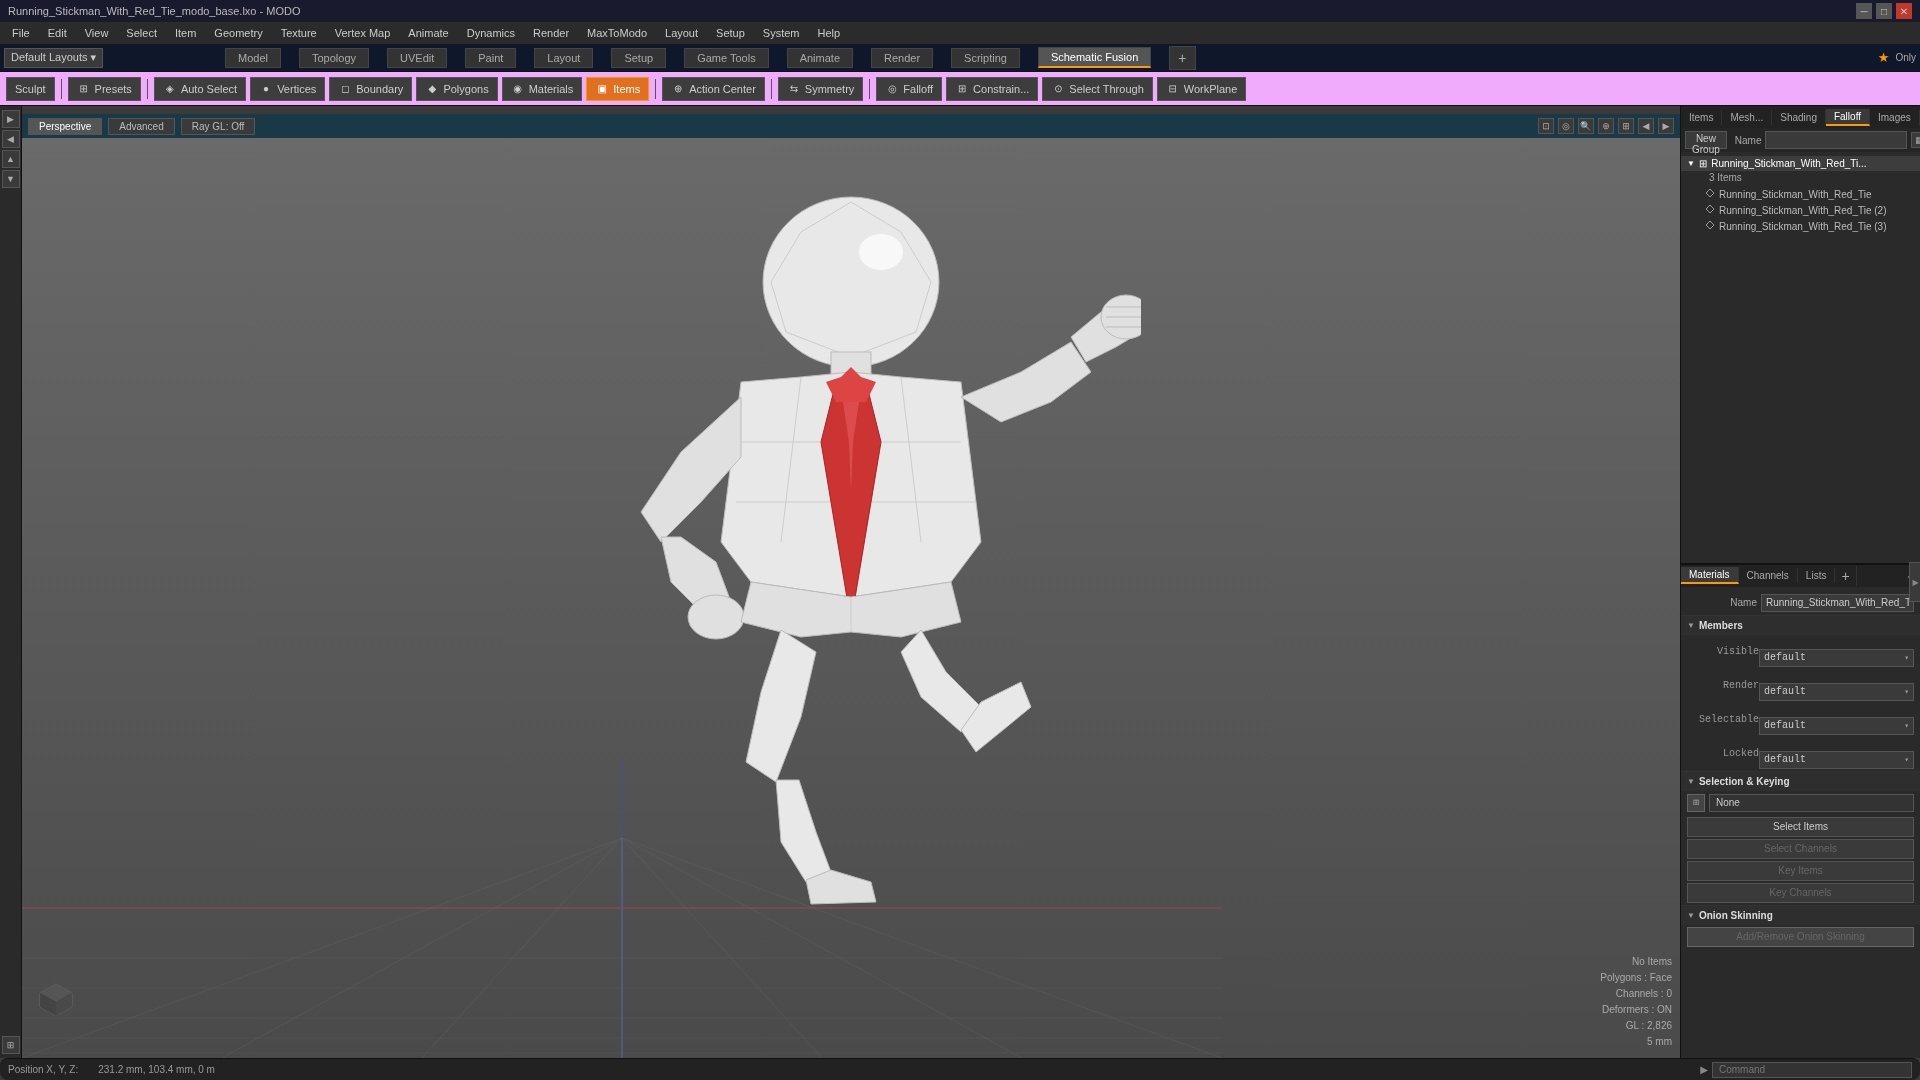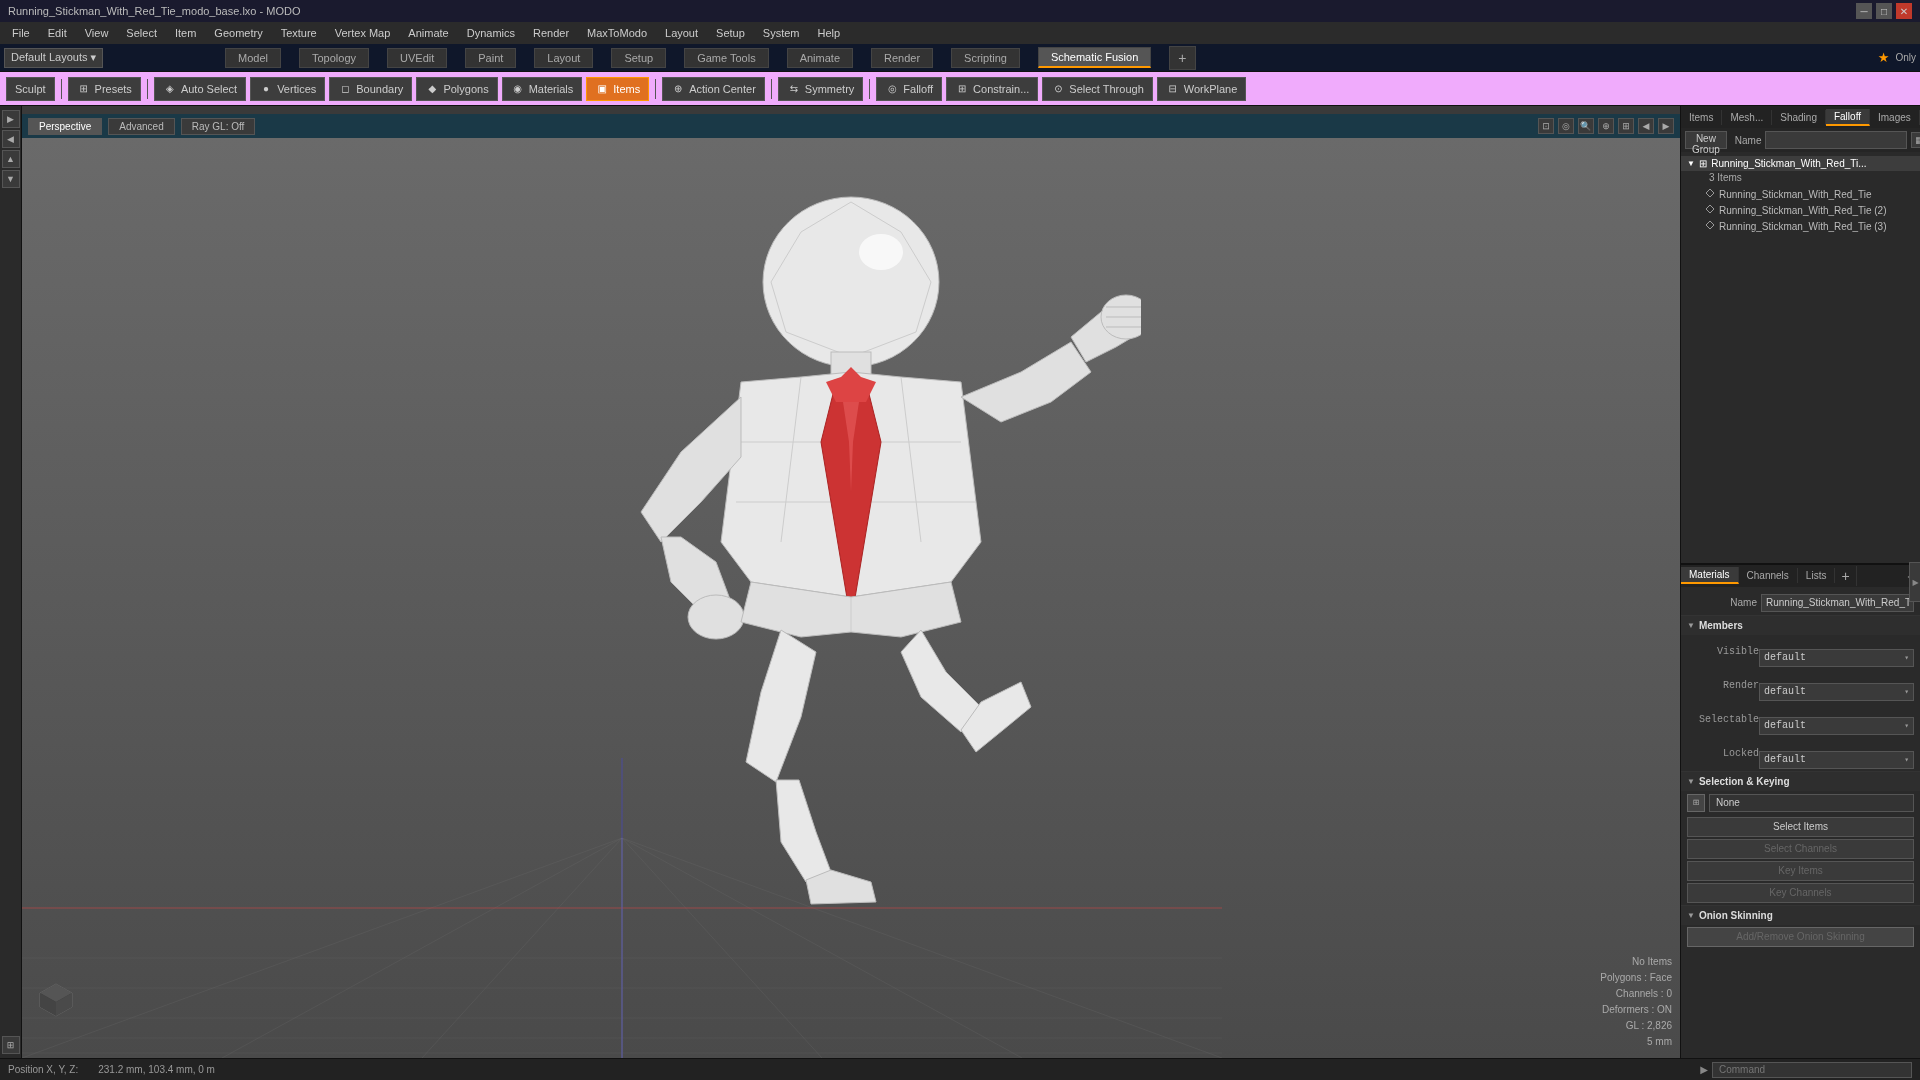--- a/index.html
+++ b/index.html
@@ -266,20 +266,21 @@
       background: #222;
       display: flex;
       align-items: center;
       padding: 0 8px;
       border-top: 1px solid #111;
       position: absolute;
       bottom: 0;
       font-size: 10px;
       color: #999;
       gap: 20px;
+      border-radius: 8px;
     }
     .status-cmd {
       margin-left: auto;
       background: #333;
       border: 1px solid #555;
       color: #ccc;
       font-size: 10px;
       padding: 1px 6px;
       width: 200px;
       height: 16px;

